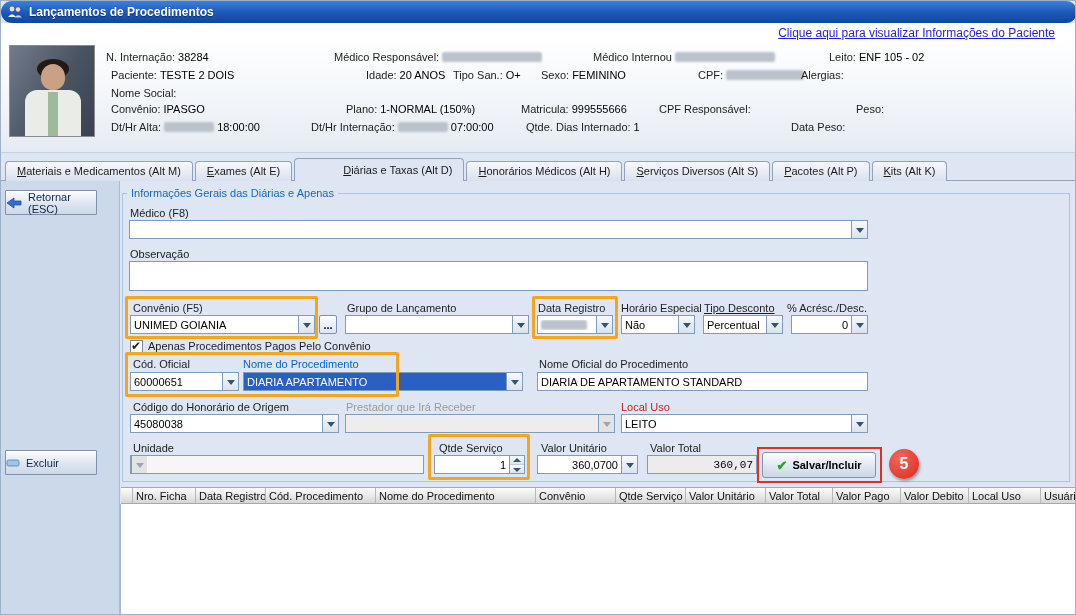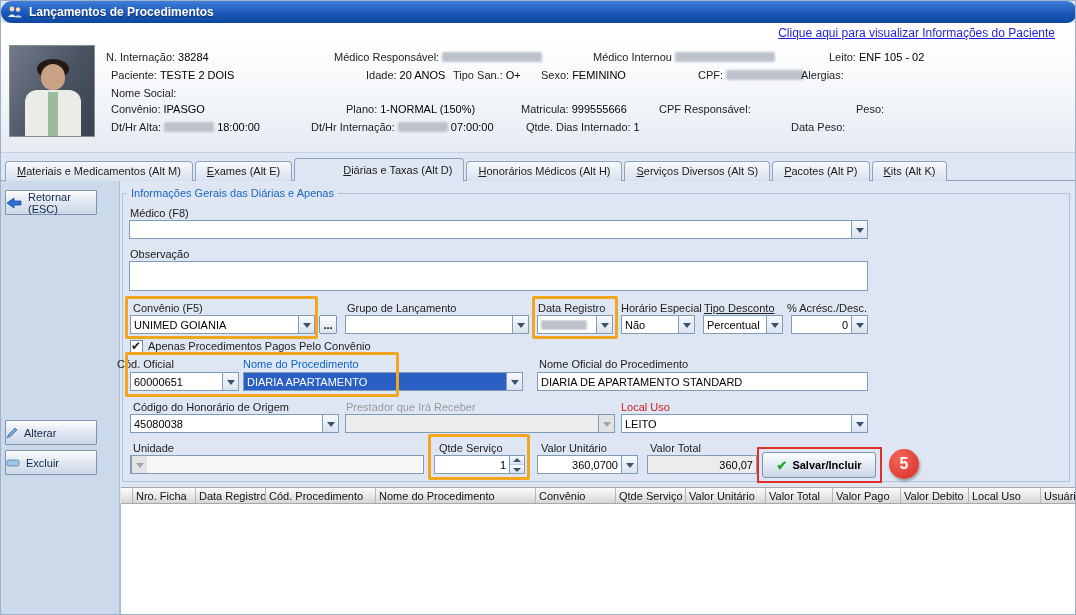--- a/index.html
+++ b/index.html
@@ -59,21 +59,21 @@
   .val{flex:1;padding:0 3px;white-space:nowrap;overflow:hidden;color:#000;display:flex;align-items:center;}
   .val.right{justify-content:flex-end;}
   .val.sel{background:#2a5fc4;color:#fff;align-self:stretch;}
   .cbtn{width:16px;height:100%;flex:0 0 16px;border-left:1px solid #7f9db9;
     background:linear-gradient(#f7f9fc,#dae3ef);display:flex;align-items:center;justify-content:center;}
   .cbtn::after{content:"";border:4px solid transparent;border-top:5px solid #39536f;margin-top:5px;}
   .combo.dis{background:#ededed;}
   .combo.dis .val{color:#9a9a9a;}
   .combo.dis .cbtn{background:#e3e3e3;}
   .combo.dis .cbtn::after{border-top-color:#9aa6b2;}
-  .tbox.gray{background:#ececec;}
+  .tbox.gray{background:#ececec;font-family:Liberation Mono, monospace;}
 
   .dotsbtn{position:absolute;width:18px;height:19px;background:linear-gradient(#fcfdfe,#dde5f0);
     border:1px solid #7e93ad;border-radius:2px;display:flex;align-items:center;justify-content:center;cursor:pointer;font-weight:bold;}
 
   .checkbox{position:absolute;width:13px;height:13px;background:#fff;border:1px solid #7a8a99;cursor:pointer;}
   .checkbox.checked::after{content:"\2714";position:absolute;left:0px;top:-2px;font-size:12px;color:#1f1f1f;}
 
   .spinbtns{width:15px;height:100%;flex:0 0 15px;display:flex;flex-direction:column;border-left:1px solid #7f9db9;}
   .sb{flex:1;position:relative;background:linear-gradient(#f7f9fc,#dae3ef);border-bottom:1px solid #c2cede;}
   .sb.down{border-bottom:none;}
@@ -222,28 +222,20 @@
   <div class="sidebar"></div>
 
   <div class="sbtn" style="top:189px;">
     <span style="display:flex;">
       <svg width="16" height="12" viewBox="0 0 16 12">
           <path d="M8 1 L1 6 L8 11 L8 8 H15 V4 H8 Z" fill="#2f6fd0" stroke="#1c4f9e" stroke-width="0.8"></path>
         </svg>
     </span>
     <span>Retornar (ESC)</span>
   </div>
-  <div class="sbtn" style="top:419px;">
-    <span style="display:flex;">
-      <svg width="12" height="12" viewBox="0 0 12 12">
-          <path d="M1 11 L3 7 L9 1 L11 3 L5 9 Z" fill="#6fa8dc" stroke="#3c6ea5" stroke-width="0.8"></path>
-        </svg>
-    </span>
-    <span>Alterar</span>
-  </div>
   <div class="sbtn" style="top:449px;">
     <span style="display:flex;">
       <svg width="14" height="10" viewBox="0 0 14 10">
           <rect x="1" y="2" width="12" height="6" rx="1.5" fill="#9fc5e8" stroke="#4f81ab" stroke-width="0.8"></rect>
         </svg>
     </span>
     <span>Excluir</span>
   </div>
 
   <div class="groupbox"></div>
@@ -291,21 +283,21 @@
     <span class="cbtn"></span>
   </div>
   <div class="combo" style="left:790px;top:314px;width:77px;">
     <span class="val right">0</span>
     <span class="cbtn"></span>
   </div>
 
   <div class="checkbox checked" style="left:129px;top:339px;"></div>
   <span class="flabel" style="left:147px;top:339px;">Apenas Procedimentos Pagos Pelo Convênio</span>
 
-  <span class="flabel" style="left:116px;top:357px;">Cód. Oficial</span>
+  <span class="flabel" style="left:132px;top:357px;">Cód. Oficial</span>
   <span class="flabel blue" style="left:242px;top:357px;">Nome do Procedimento</span>
   <span class="flabel" style="left:538px;top:357px;">Nome Oficial do Procedimento</span>
 
   <div class="combo" style="left:129px;top:371px;width:109px;">
     <span class="val">60000651</span>
     <span class="cbtn"></span>
   </div>
   <div class="combo" style="left:242px;top:371px;width:280px;justify-content:space-between;">
     <span class="val sel">DIARIA APARTAMENTO</span>
     <span class="cbtn"></span>

